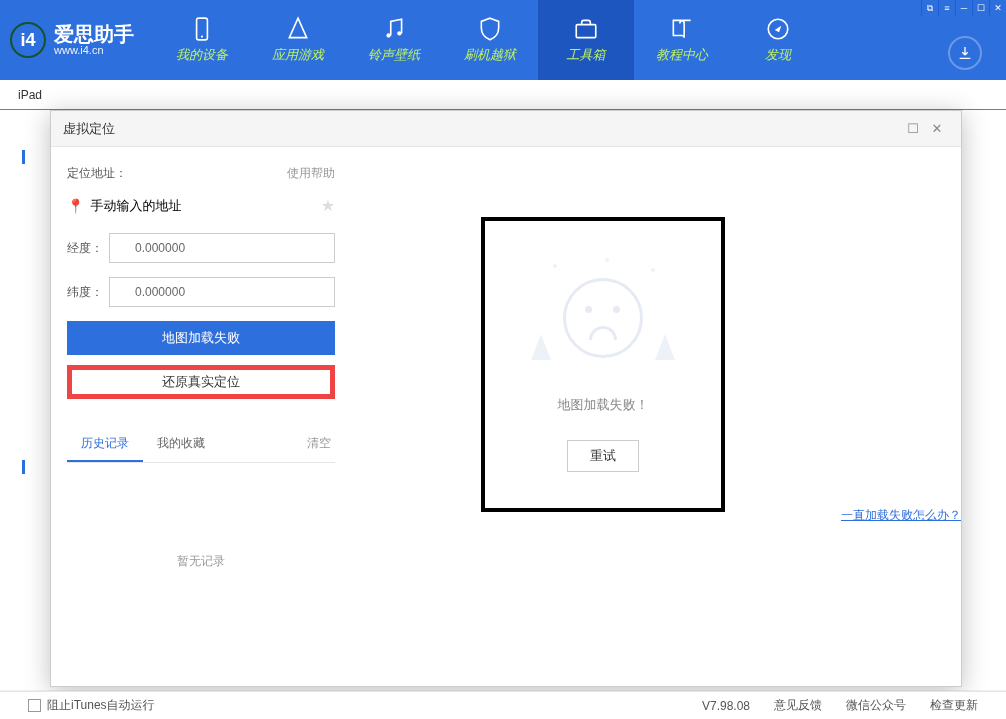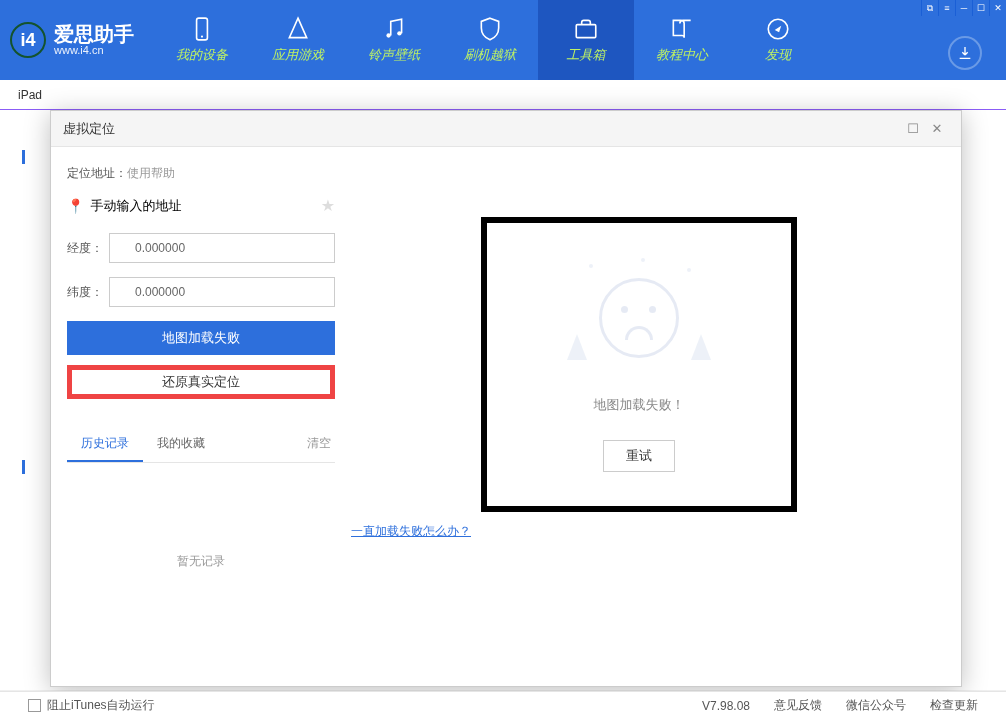--- a/index.html
+++ b/index.html
@@ -29,54 +29,54 @@
 
 .modal { position: absolute; left: 50px; top: 0px; width: 912px; height: 577px; background: #fff; border: 1px solid #ccc; box-shadow: 0 4px 24px rgba(0,0,0,.25); }
 .modal-title { height: 36px; background: #f5f5f5; display: flex; align-items: center; padding: 0 12px; font-size: 13px; color: #333; border-bottom: 1px solid #e5e5e5; }
 .modal-title .spacer { flex: 1; }
 .modal-title .winbtn { width: 24px; text-align: center; color: #888; cursor: pointer; font-size: 13px; }
 
 .modal-body { display: flex; height: calc(100% - 36px); }
 .panel-left { width: 300px; padding: 18px 16px; }
 .panel-right { flex: 1; position: relative; padding-top: 70px; }
 
-.row-label { display: flex; font-size: 12px; color: #555; margin-bottom: 14px; }
+.row-label { display: flex; justify-content: space-between; font-size: 12px; color: #555; margin-bottom: 14px; }
 .row-label .help { color: #999; cursor: pointer; }
 .addr-line { display: flex; align-items: center; font-size: 13px; margin-bottom: 18px; }
 .addr-line .pin { color: #e74c3c; margin-right: 6px; font-size: 14px; }
 .addr-line .star { margin-left: auto; color: #ddd; font-size: 16px; cursor: pointer; }
 
 .coord-row { display: flex; align-items: center; margin-bottom: 14px; }
 .coord-row label { width: 42px; font-size: 12px; color: #555; }
 .coord-row input { flex: 1; height: 30px; border: 1px solid #ccc; padding: 0 25px; font-size: 12px; color: #666; }
 
 .btn { width: 100%; height: 34px; font-size: 13px; cursor: pointer; margin-bottom: 10px; border: 1px solid transparent; }
 .btn-primary { background: #2d6fdc; color: #fff; }
 .btn-outline { background: #fff; color: #333; border: 5px solid #ef4444; }
 
 .tabs { display: flex; border-bottom: 1px solid #e5e5e5; margin-top: 18px; }
 .tabs .tab { padding: 8px 14px; font-size: 12px; color: #666; cursor: pointer; }
 .tabs .tab.active { color: #2d6fdc; border-bottom: 2px solid #2d6fdc; }
 .tabs .clear { margin-left: auto; padding: 8px 4px; font-size: 12px; color: #999; cursor: pointer; }
 .empty { text-align: center; color: #999; font-size: 12px; margin-top: 90px; }
 
-.redbox { position: absolute; left: 130px; top: 70px; width: 316px; height: 295px; border: 6px solid #000000; display: flex; flex-direction: column; align-items: center; justify-content: center; }
+.redbox { position: absolute; left: 130px; top: 70px; width: 244px; height: 295px; border: 4px solid #000000; display: flex; flex-direction: column; align-items: center; justify-content: center; }
 .sadface { width: 180px; height: 120px; position: relative; opacity: .35; margin-bottom: 18px; }
 .sadface .face { position: absolute; left: 50px; top: 20px; width: 80px; height: 80px; border: 3px solid #b8c5e0; border-radius: 50%; }
 .sadface .eye { position: absolute; width: 7px; height: 7px; background: #b8c5e0; border-radius: 50%; top: 48px; }
 .sadface .eye.l { left: 72px; } .sadface .eye.r { left: 100px; }
 .sadface .mouth { position: absolute; left: 76px; top: 68px; width: 28px; height: 14px; border: 3px solid #b8c5e0; border-bottom: none; border-radius: 14px 14px 0 0; }
 .sadface .tree { position: absolute; bottom: 18px; width: 0; height: 0; border-left: 10px solid transparent; border-right: 10px solid transparent; border-bottom: 26px solid #cdd8ec; }
 .sadface .tree.l { left: 18px; } .sadface .tree.r { right: 18px; }
 .sadface .dot { position: absolute; width: 4px; height: 4px; background: #cdd8ec; border-radius: 50%; }
 .sadface .d1 { left: 40px; top: 6px; } .sadface .d2 { left: 92px; top: 0; } .sadface .d3 { right: 38px; top: 10px; }
 
 .failtext { font-size: 13px; color: #888; margin-bottom: 26px; }
 .retry { padding: 6px 22px; border: 1px solid #ccc; background: #fff; font-size: 13px; color: #333; cursor: pointer; }
-.helplink { position: absolute; left: 0; right: 0; top: 376px; text-align: left; font-size: 12px; }
+.helplink { position: absolute; left: 0; right: 0; top: 360px; text-align: right; font-size: 12px; }
 .helplink a { color: #2d6fdc; text-decoration: underline; cursor: pointer; }
 
 .footer { position: absolute; bottom: 0; left: 0; right: 0; height: 28px; background: #fff; border-top: 1px solid #e5e5e5; display: flex; align-items: center; padding: 0 28px; font-size: 12px; color: #555; }
 .footer .chk { width: 13px; height: 13px; border: 1px solid #999; margin-right: 6px; cursor: pointer; }
 .footer .grow { flex: 1; }
 .footer .flink { margin-left: 24px; cursor: pointer; }
 </style>
 </head>
 <body>
 

